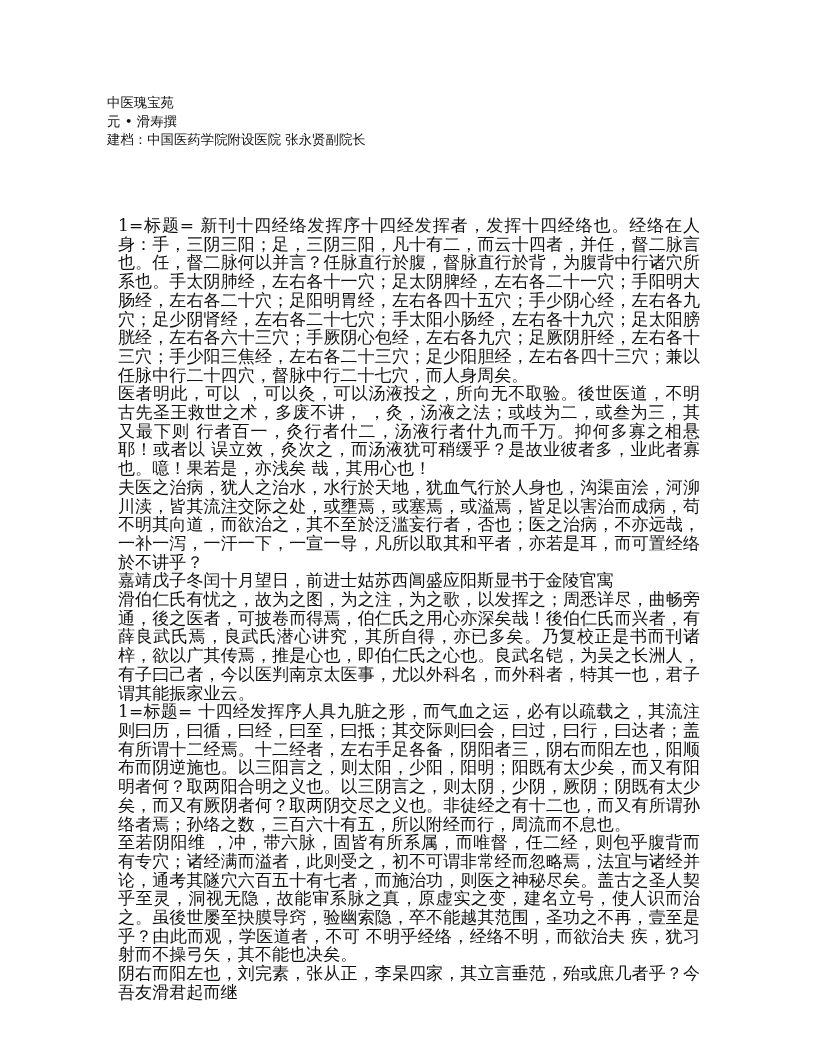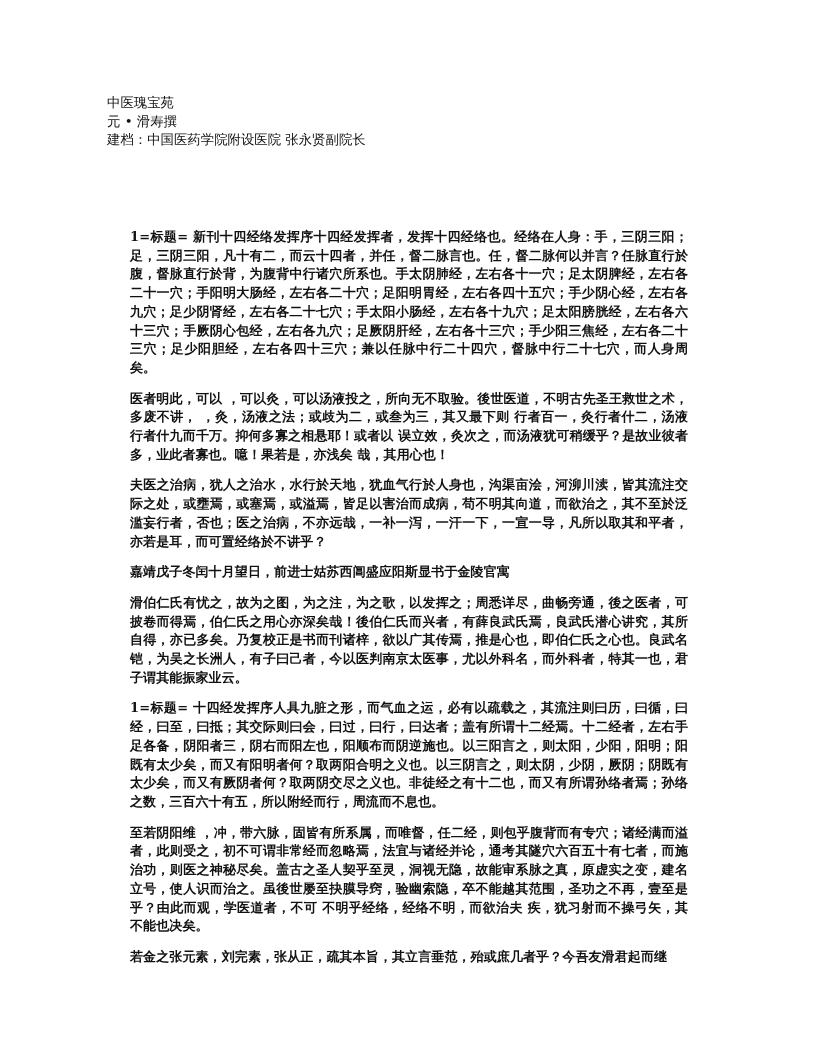--- a/index.html
+++ b/index.html
@@ -1,34 +1,34 @@
 <!DOCTYPE html>
 <html><head>
 <meta charset="utf-8">
 <style>
   html, body { margin: 0; padding: 0; background: #ffffff; }
   body { width: 816px; height: 1056px; position: relative; overflow: hidden;
          font-family: "DejaVu Serif", "Liberation Serif", serif; color: #111; }
   .page { position: absolute; left: 107px; top: 94px; width: 582px; }
   .header-line { font-size: 13.4px; line-height: 18.6px; white-space: pre; margin: 0; }
   .body { position: absolute; left: 118px; top: 216px; width: 582px; }
-  .para { font-size: 13px; line-height: 18.7px; margin: 12px; text-align: justify;
-          text-justify: inter-character; word-break: break-all; letter-spacing: 0.1px; font-weight: bold; }
+  .para { font-size: 17px; line-height: 18.7px; margin: 0; text-align: justify;
+          text-justify: inter-character; word-break: break-all; letter-spacing: 0.1px; }
 </style>
 </head>
 <body>
 
 <div class="page">
   <p class="header-line">中医瑰宝苑</p>
   <p class="header-line">元 • 滑寿撰</p>
   <p class="header-line">建档：中国医药学院附设医院 张永贤副院长</p>
 </div>
 
 <div class="body">
   <p class="para">1=标题= 新刊十四经络发挥序十四经发挥者，发挥十四经络也。经络在人身：手，三阴三阳；足，三阴三阳，凡十有二，而云十四者，并任，督二脉言也。任，督二脉何以并言？任脉直行於腹，督脉直行於背，为腹背中行诸穴所系也。手太阴肺经，左右各十一穴；足太阴脾经，左右各二十一穴；手阳明大肠经，左右各二十穴；足阳明胃经，左右各四十五穴；手少阴心经，左右各九穴；足少阴肾经，左右各二十七穴；手太阳小肠经，左右各十九穴；足太阳膀胱经，左右各六十三穴；手厥阴心包经，左右各九穴；足厥阴肝经，左右各十三穴；手少阳三焦经，左右各二十三穴；足少阳胆经，左右各四十三穴；兼以任脉中行二十四穴，督脉中行二十七穴，而人身周矣。</p>
   <p class="para">医者明此，可以 ，可以灸，可以汤液投之，所向无不取验。後世医道，不明古先圣王救世之术，多废不讲， ，灸，汤液之法；或歧为二，或叁为三，其又最下则 行者百一，灸行者什二，汤液行者什九而千万。抑何多寡之相悬耶！或者以 误立效，灸次之，而汤液犹可稍缓乎？是故业彼者多，业此者寡也。噫！果若是，亦浅矣 哉，其用心也！</p>
   <p class="para">夫医之治病，犹人之治水，水行於天地，犹血气行於人身也，沟渠亩浍，河泖川渎，皆其流注交际之处，或壅焉，或塞焉，或溢焉，皆足以害治而成病，苟不明其向道，而欲治之，其不至於泛滥妄行者，否也；医之治病，不亦远哉，一补一泻，一汗一下，一宣一导，凡所以取其和平者，亦若是耳，而可置经络於不讲乎？</p>
   <p class="para">嘉靖戊子冬闰十月望日，前进士姑苏西阊盛应阳斯显书于金陵官寓</p>
   <p class="para">滑伯仁氏有忧之，故为之图，为之注，为之歌，以发挥之；周悉详尽，曲畅旁通，後之医者，可披卷而得焉，伯仁氏之用心亦深矣哉！後伯仁氏而兴者，有薛良武氏焉，良武氏潜心讲究，其所自得，亦已多矣。乃复校正是书而刊诸梓，欲以广其传焉，推是心也，即伯仁氏之心也。良武名铠，为吴之长洲人，有子曰己者，今以医判南京太医事，尤以外科名，而外科者，特其一也，君子谓其能振家业云。</p>
   <p class="para">1=标题= 十四经发挥序人具九脏之形，而气血之运，必有以疏载之，其流注则曰历，曰循，曰经，曰至，曰抵；其交际则曰会，曰过，曰行，曰达者；盖有所谓十二经焉。十二经者，左右手足各备，阴阳者三，阴右而阳左也，阳顺布而阴逆施也。以三阳言之，则太阳，少阳，阳明；阳既有太少矣，而又有阳明者何？取两阳合明之义也。以三阴言之，则太阴，少阴，厥阴；阴既有太少矣，而又有厥阴者何？取两阴交尽之义也。非徒经之有十二也，而又有所谓孙络者焉；孙络之数，三百六十有五，所以附经而行，周流而不息也。</p>
   <p class="para">至若阴阳维 ，冲，带六脉，固皆有所系属，而唯督，任二经，则包乎腹背而有专穴；诸经满而溢者，此则受之，初不可谓非常经而忽略焉，法宜与诸经并论，通考其隧穴六百五十有七者，而施治功，则医之神秘尽矣。盖古之圣人契乎至灵，洞视无隐，故能审系脉之真，原虚实之变，建名立号，使人识而治之。虽後世屡至抉膜导窍，验幽索隐，卒不能越其范围，圣功之不再，壹至是乎？由此而观，学医道者，不可 不明乎经络，经络不明，而欲治夫 疾，犹习射而不操弓矢，其不能也决矣。</p>
-  <p class="para">若金之张元素，刘完素，张从正，疏其本旨，其立言垂范，殆或庶几者乎？今吾友滑君起而继</p>
+  <p class="para">阴右而阳左也，刘完素，张从正，李杲四家，其立言垂范，殆或庶几者乎？今吾友滑君起而继</p>
 </div>
 
 </body></html>

